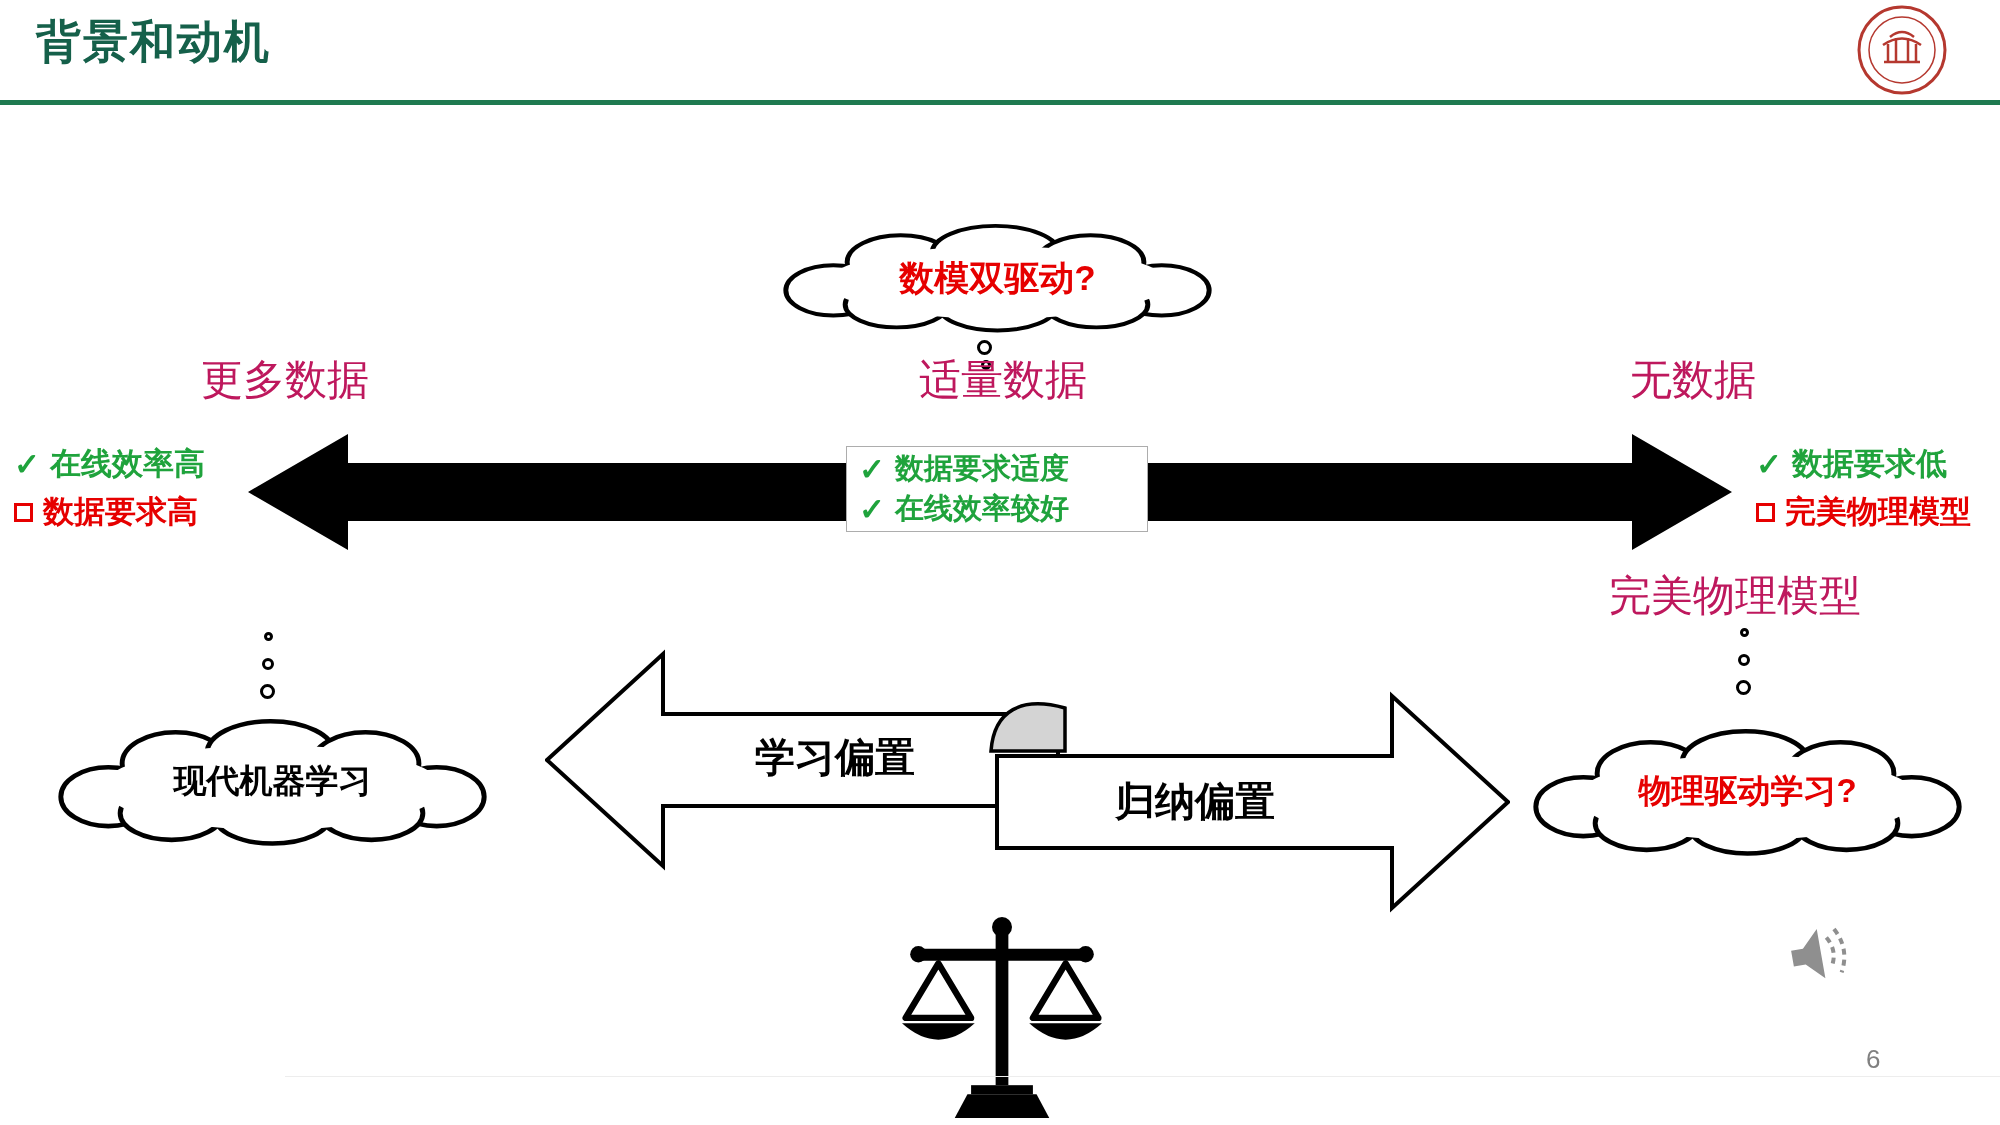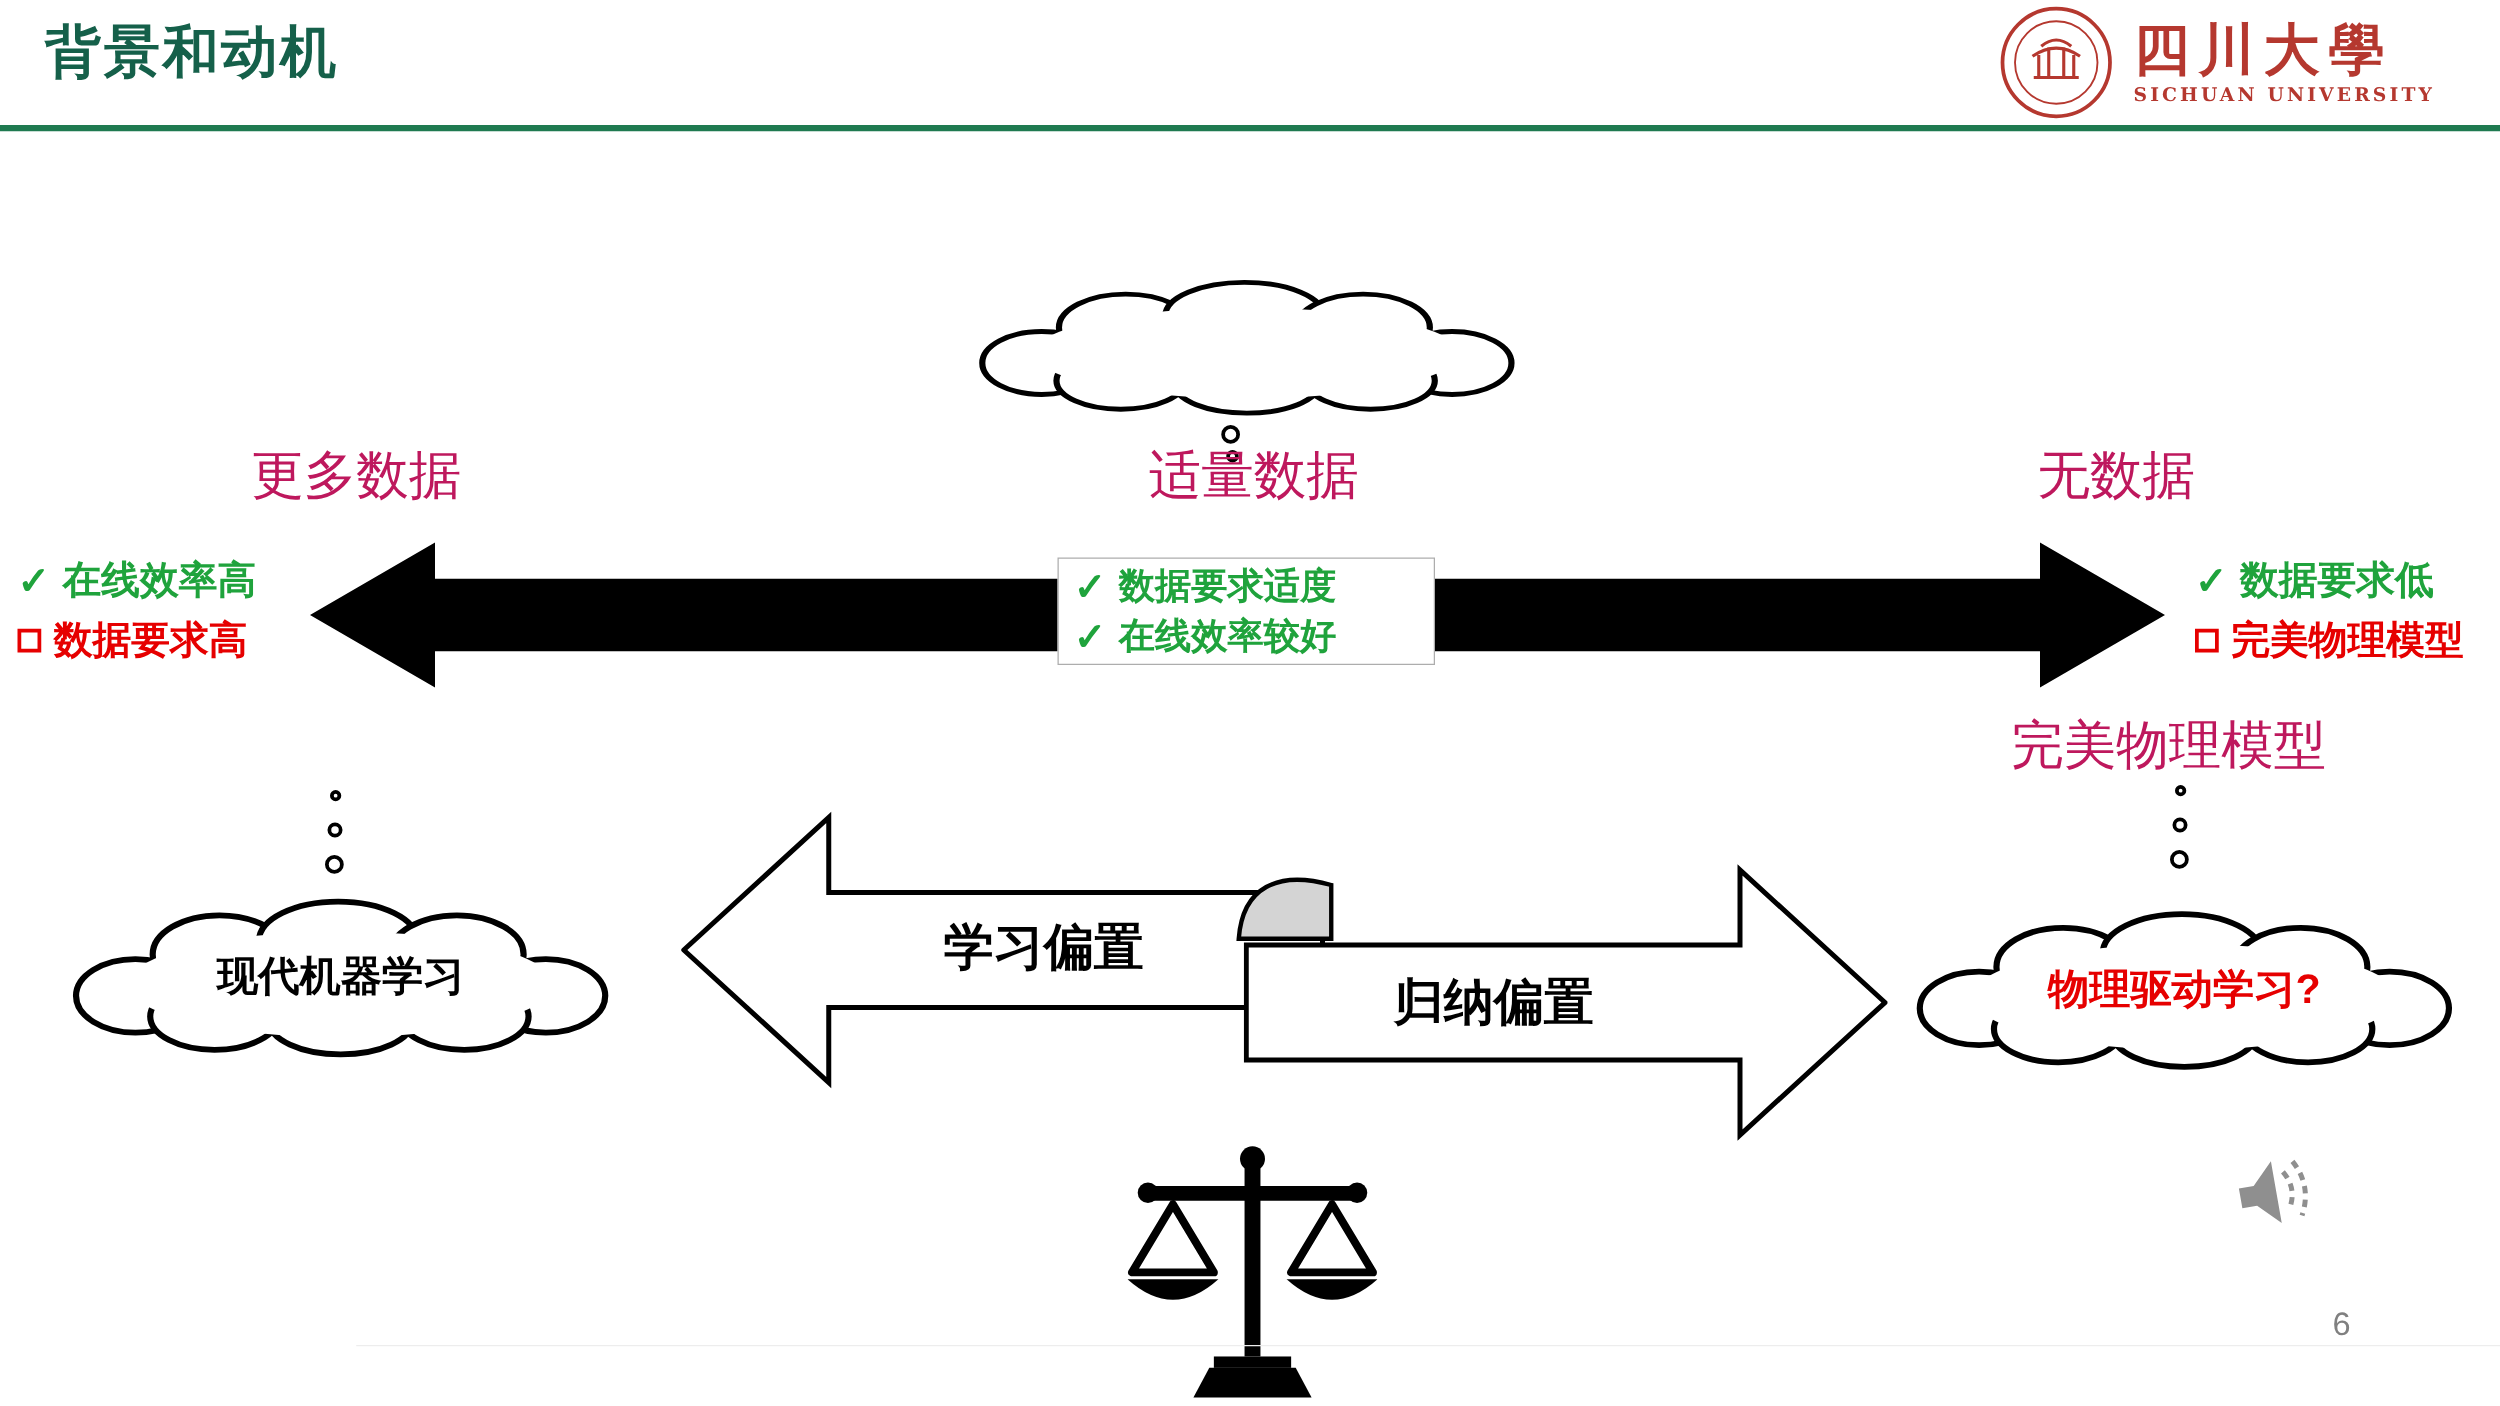--- a/index.html
+++ b/index.html
@@ -72,32 +72,29 @@
     <svg width="92" height="92" viewBox="0 0 92 92">
       <circle cx="46" cy="46" r="43" fill="none" stroke="#b5382f" stroke-width="3"></circle>
       <circle cx="46" cy="46" r="33" fill="none" stroke="#b5382f" stroke-width="1.5"></circle>
       <g stroke="#b5382f" stroke-width="2.5" fill="none">
         <path d="M32 58 V40 M40 58 V34 M52 58 V34 M60 58 V40"></path>
         <path d="M27 41 Q46 28 65 41"></path>
         <path d="M34 33 Q46 23 58 33"></path>
         <path d="M28 58 H64"></path>
       </g>
     </svg>
-    <div>
-      <div class="logo-cn">四川大學</div>
-      <div class="logo-en">SICHUAN UNIVERSITY</div>
-    </div>
   </div>
 
   <div class="abs rule"></div>
 
 
   <svg class="abs" viewBox="0 0 460 150" preserveAspectRatio="none" style="left:770px;top:218px;width:455px;height:118px">
       <use href="#cloud"></use>
     </svg>
+  <div class="abs cloud-text red" style="left:770px;top:258px;width:455px;font-size:35px">数模双驱动?</div>
   <div class="dot" style="left:977px;top:340px;width:15px;height:15px"></div>
   <div class="dot" style="left:981px;top:360px;width:10px;height:10px"></div>
 
   <div class="abs bigLabel" style="left:150px;top:352px;width:270px">更多数据</div>
   <div class="abs bigLabel" style="left:850px;top:352px;width:306px">适量数据</div>
   <div class="abs bigLabel" style="left:1565px;top:352px;width:256px">无数据</div>
 
   <svg class="abs" style="left:248px;top:430px;width:1484px;height:124px" viewBox="0 0 1484 124">
     <polygon fill="#000" points="0,62 100,4 100,33 1384,33 1384,4 1484,62 1384,120 1384,91 100,91 100,120"></polygon>
   </svg>

